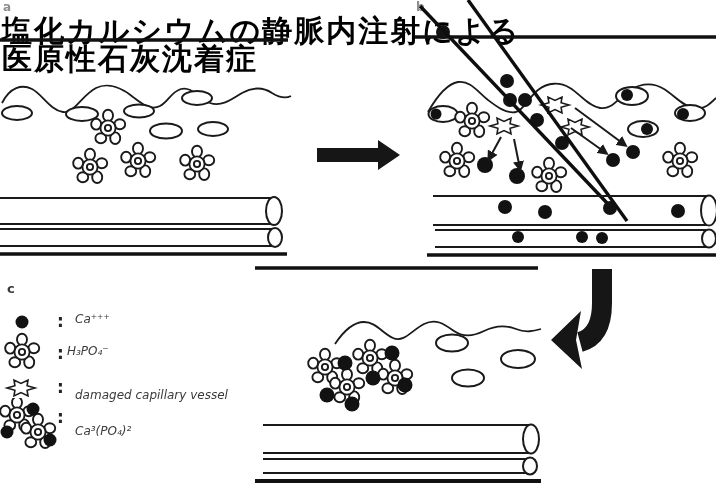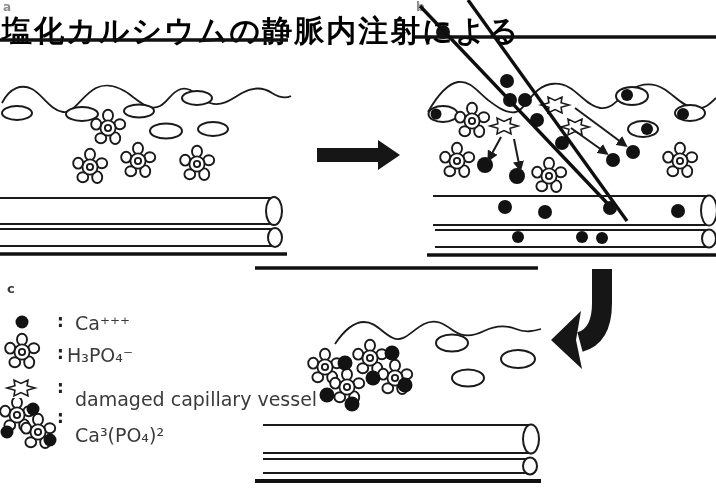--- a/index.html
+++ b/index.html
@@ -9,21 +9,21 @@
   .title-line{position:absolute;z-index:1;font-weight:700;color:#000;font-size:30px;
               letter-spacing:2px;white-space:nowrap;line-height:34px;}
   #title1{left:2px;top:14px;text-align:right;}
   #title2{left:2px;top:42px;}
   .plabel{position:absolute;z-index:0;font-size:12px;font-weight:700;color:#8e8e8e;}
   #plabel-a{left:3px;top:0px;}
   #plabel-b{left:416px;top:0px;}
   #plabel-c{left:7px;top:281px;color:#3a3a3a;font-size:13px;}
   .legend-sym{position:absolute;z-index:3;}
   .legend-colon{position:absolute;z-index:3;font-weight:700;font-size:17px;color:#222;}
-  .legend-label{position:absolute;z-index:3;font-size:19px;color:#3a3a3a;white-space:nowrap;}
+  .legend-label{position:absolute;z-index:3;font-size:12px;color:#3a3a3a;white-space:nowrap;font-style:italic;}
   
   .p{fill:#fff;stroke:#1a1a1a;stroke-width:1.9;}
   .b{fill:#fff;stroke:#1a1a1a;stroke-width:1.6;}
   .w{fill:#fff;stroke:#1a1a1a;stroke-width:2;}
   .wave{fill:none;stroke:#1a1a1a;stroke-width:1.8;}
   .vl{stroke:#1a1a1a;stroke-width:2.2;}
   .thick{stroke:#111;stroke-width:3.5;}
   .dot{fill:#121212;}
   .needle{stroke:#0e0e0e;stroke-width:3.4;}
   .ta{stroke:#1a1a1a;stroke-width:2;fill:none;marker-end:url(#ah);}
@@ -33,20 +33,21 @@
 </head>
 <body>
 
 <div class="stage">
 
   <span class="plabel" id="plabel-a">a</span>
   <span class="plabel" id="plabel-b">b</span>
   <span class="plabel" id="plabel-c">c</span>
 
   <div class="title-line" id="title1">塩化カルシウムの静脈内注射による</div>
+  <div class="title-line" id="title2">医原性石灰沈着症</div>
 
   <svg class="canvas" width="716" height="489" viewBox="0 0 716 489">
     <defs>
       <g id="flower">
         <ellipse class="p" cx="0" cy="-12.5" rx="5" ry="5.8"></ellipse>
         <ellipse class="p" cx="11.8" cy="-3.8" rx="5.4" ry="5"></ellipse>
         <ellipse class="p" cx="7.2" cy="10.2" rx="5" ry="5.8"></ellipse>
         <ellipse class="p" cx="-7.2" cy="10.2" rx="5.4" ry="5"></ellipse>
         <ellipse class="p" cx="-11.8" cy="-3.8" rx="5" ry="5.4"></ellipse>
         <circle class="p" cx="0" cy="0" r="7.6"></circle>

